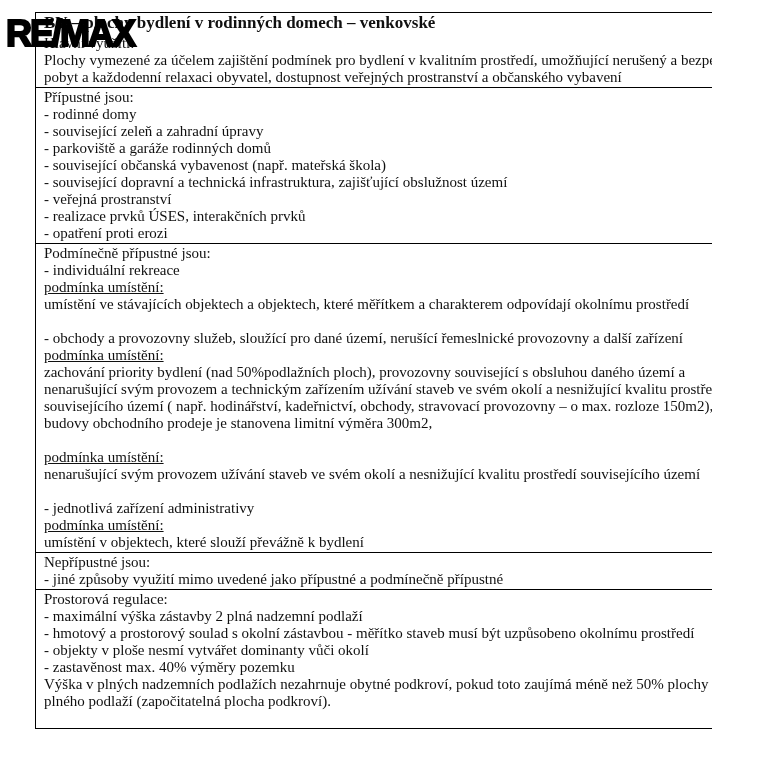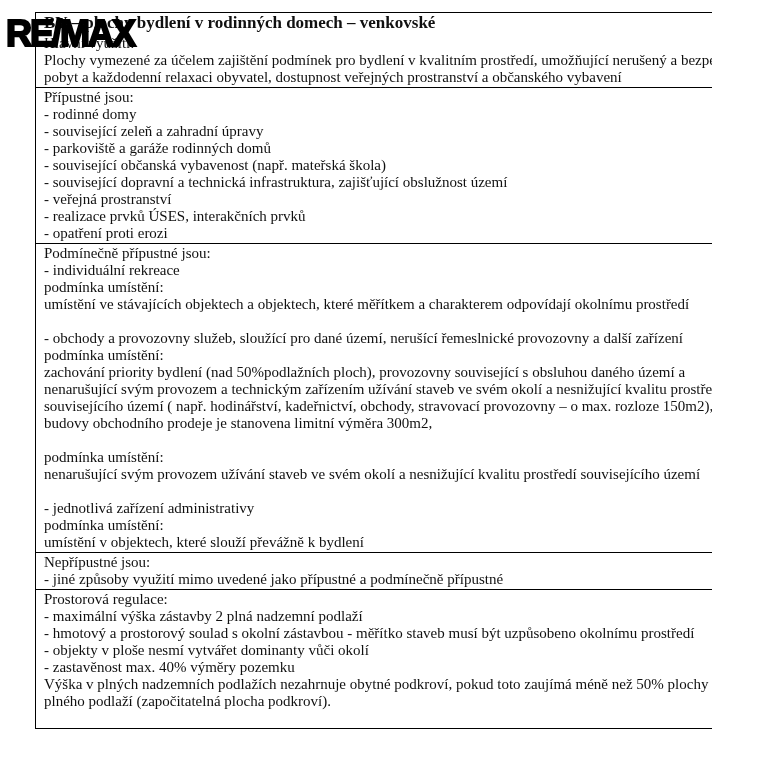--- a/index.html
+++ b/index.html
@@ -30,21 +30,21 @@
   .row + .row { border-top: 1.5px solid #000; }
   .title-row {
     font-size: 17px;
     font-weight: bold;
     line-height: 20px;
     padding: 0 8px 1px 8px;
     white-space: nowrap;
   }
   .line { min-height: 17px; }
   .line.heading { font-weight: normal; }
-  .line.underline { }
+  .line.underline { text-decoration: underline; }
   .line.item { white-space: nowrap; }
   .line.paragraph { white-space: normal; }
   .watermark {
     position: absolute;
     left: 6px;
     top: 16px;
     font-family: "Liberation Sans", sans-serif;
     font-weight: bold;
     font-size: 36px;
     line-height: 1;

